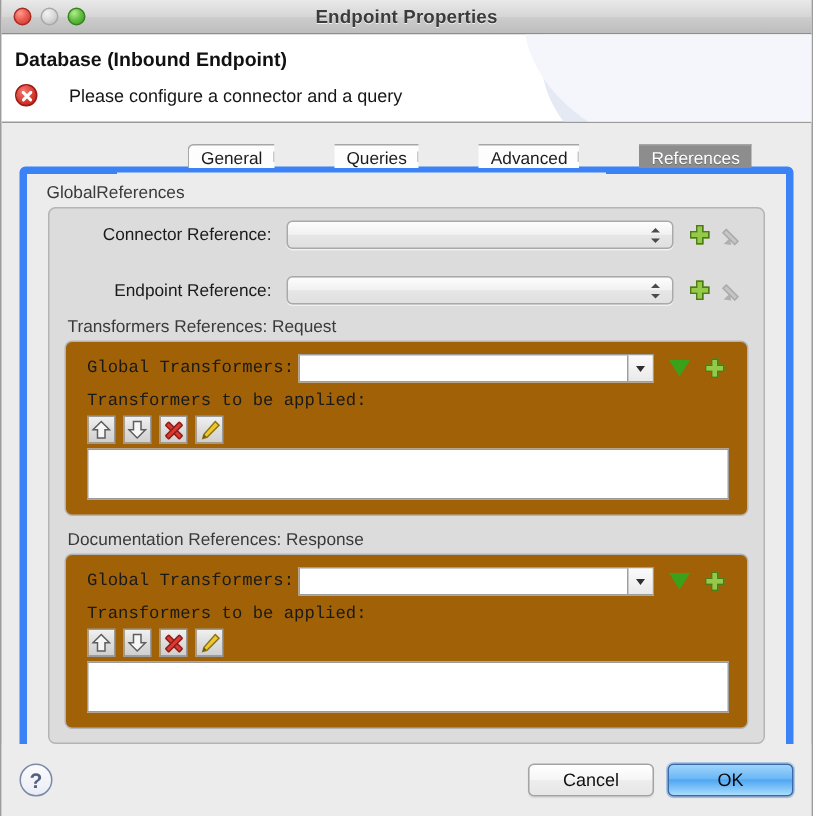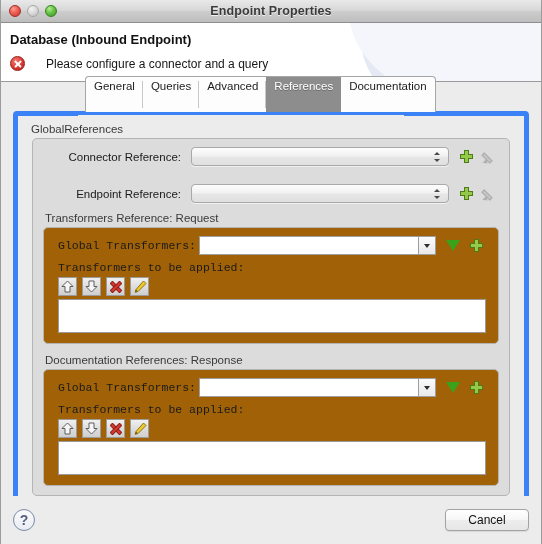--- a/index.html
+++ b/index.html
@@ -70,27 +70,28 @@
 
   
   #body{position:relative;padding:10px 12px 0 12px;}
   #tabfolder{position:relative;}
   #tabstrip{
     position:relative;z-index:3;height:20px;
     display:flex;align-items:flex-end;
     margin-left:72px;
   }
   .tab{
-    height:36px;line-height:19px;padding:0 8px;
+    height:16px;line-height:19px;padding:0 8px;
     font-size:11.5px;color:#1c1c1c;
     background:#fdfdfd;
     border:1px solid #a6a6a6;border-bottom:none;
     border-left:none;border-right:none;
     box-sizing:border-box;cursor:default;white-space:nowrap;
     position:relative;
+    margin-left:40px;
   }
   .tab:first-child{
     border-left:1px solid #a6a6a6;
     border-top-left-radius:4px;
   }
   .tab:last-child{
     border-right:1px solid #a6a6a6;
     border-top-right-radius:4px;
   }
   .tab .sep{
@@ -367,21 +368,21 @@
                 </span>
             </div>
             <div class="iconbtn flat" style="margin-left:4px;">
               <span class="glyph-pencil disabled">
                   <span class="body"></span>
                   <span class="tip"></span>
                 </span>
             </div>
           </div>
 
-          <div class="grouplabel" style="margin-left:12px;margin-top:9px;">Transformers Reference: Request</div>
+          <div class="grouplabel" style="margin-left:12px;margin-top:9px;">Transformers References: Request</div>
           <div class="group inner" style="padding:8px 0 10px 0;">
 
             <div class="row" style="margin:0 12px 0 0;">
               <div class="field-label" style="margin-left:14px;text-align:left;">Global Transformers:</div>
               <div class="combo" style="flex:1;margin-left:3px;">
                 <div class="cinput"></div>
                 <div class="cbtn">
                   <i></i>
                 </div>
               </div>
@@ -480,15 +481,16 @@
 
         </div>
       </div>
     </div>
   </div>
 
   <div id="footer">
     <div id="help-btn">?</div>
     <div id="footer-spacer"></div>
     <div class="dlgbtn">Cancel</div>
+    <div class="dlgbtn default">OK</div>
   </div>
 
 </div>
 
 </body></html>

